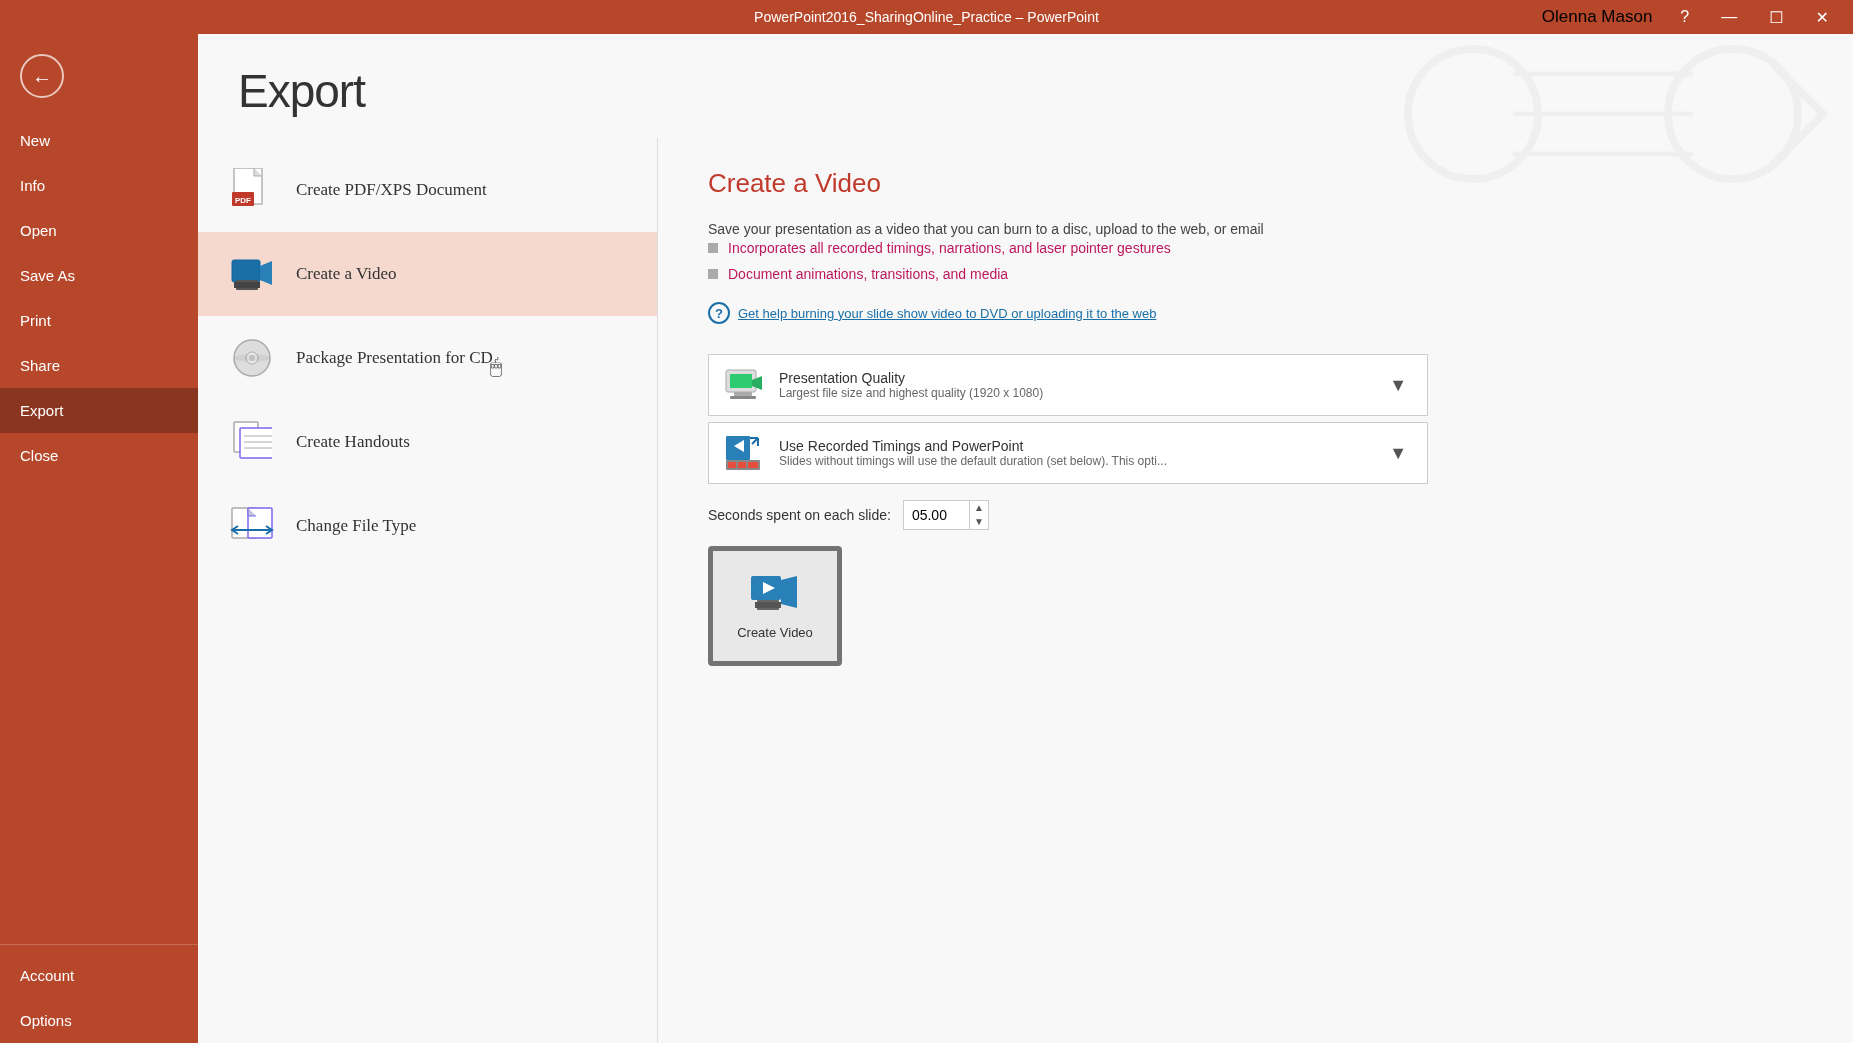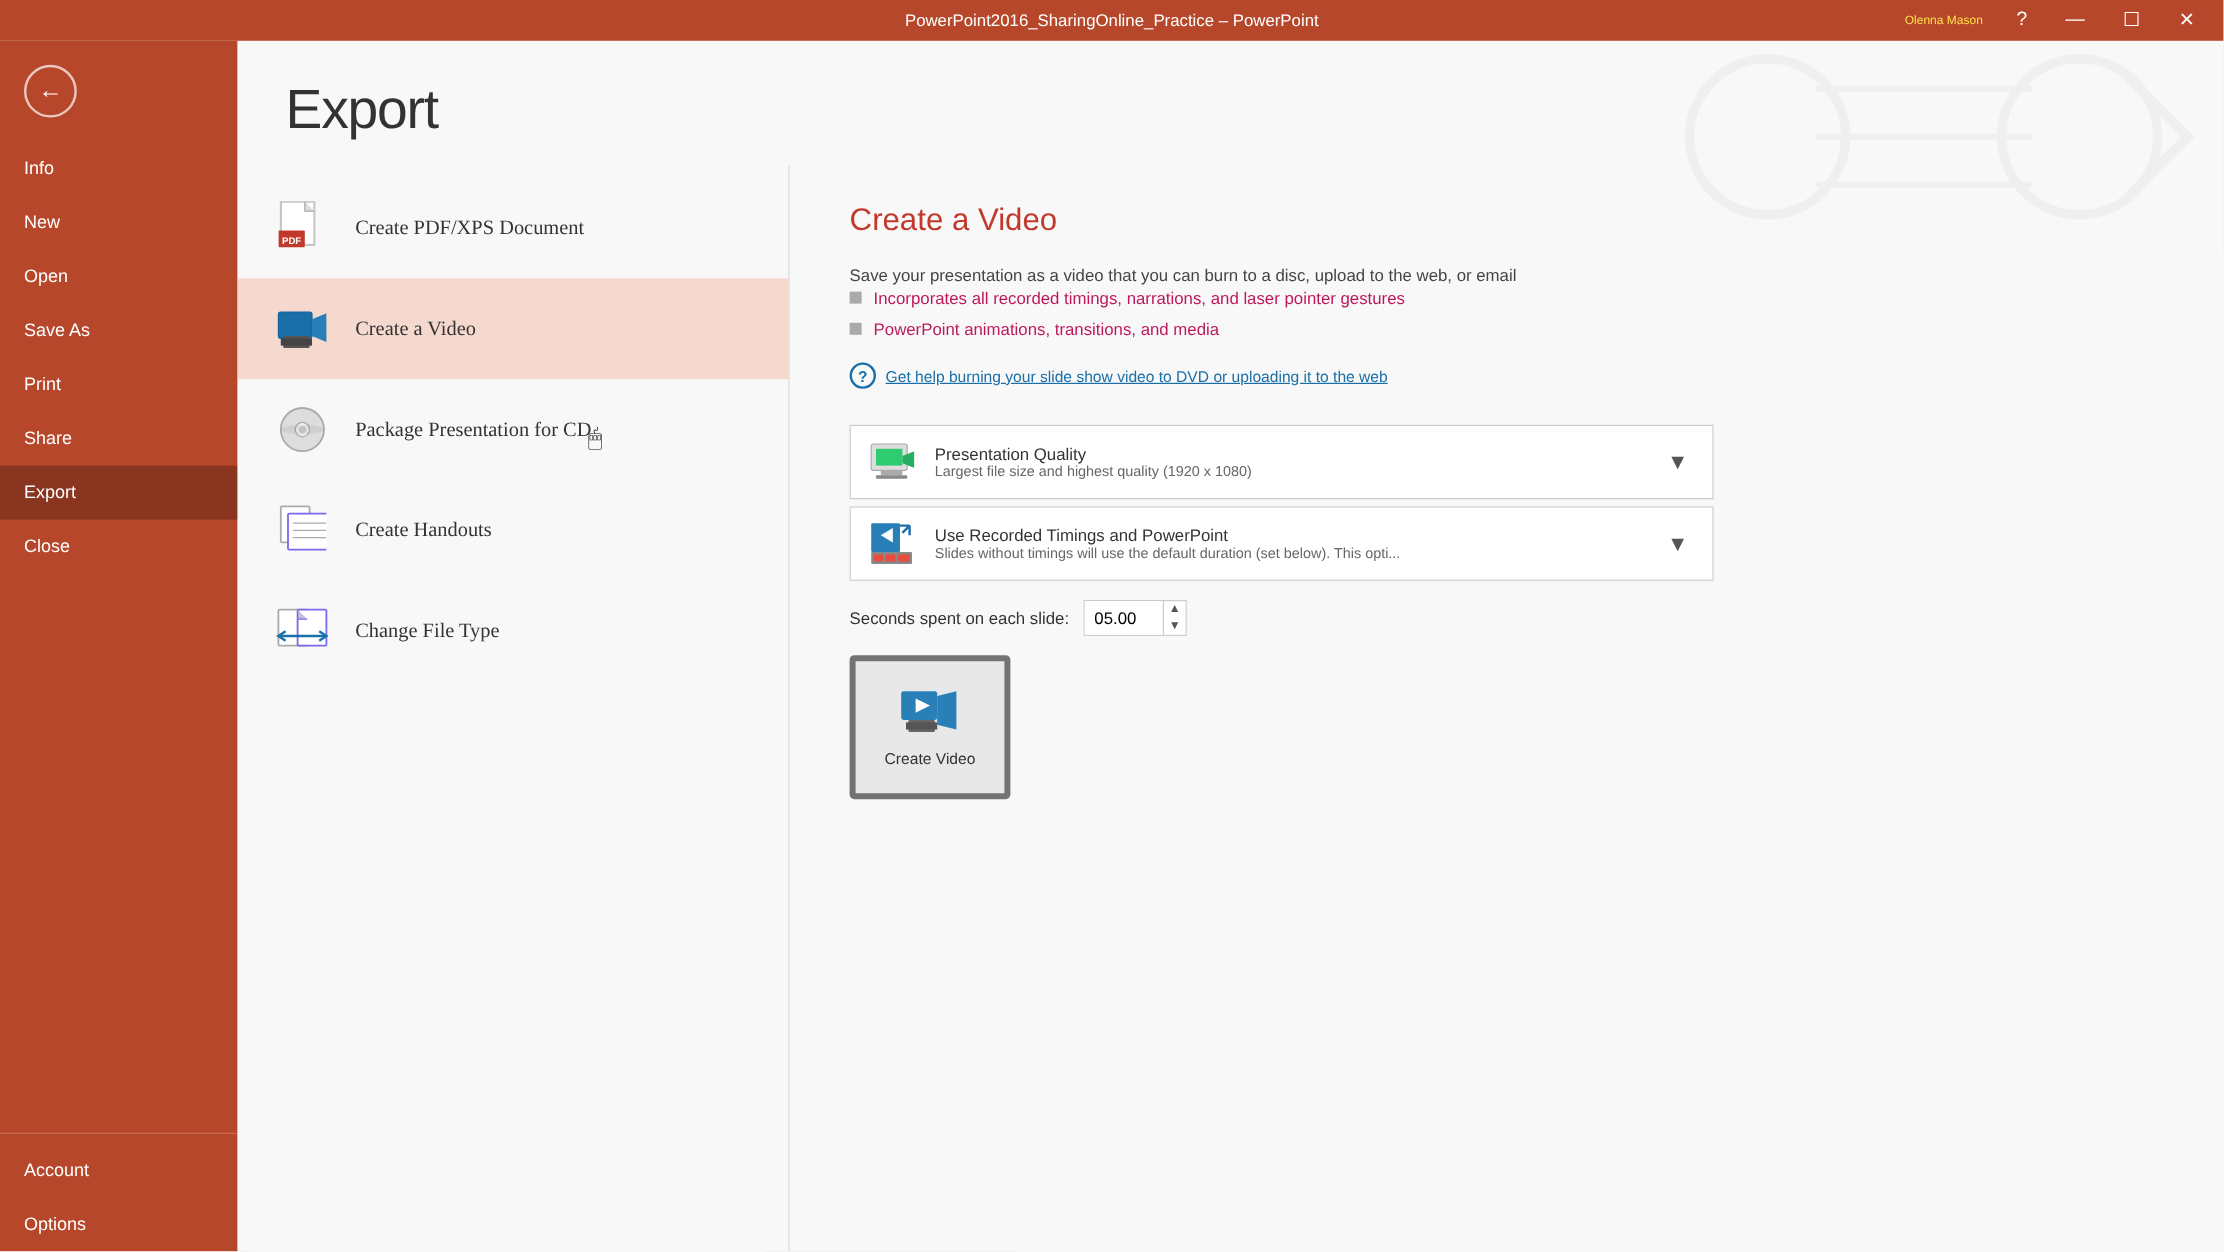--- a/index.html
+++ b/index.html
@@ -22,22 +22,22 @@
       color: white;
       font-size: 14px;
     }
     .title-bar-right {
       display: flex;
       align-items: center;
       gap: 20px;
       margin-left: auto;
     }
     .title-bar-user {
-      color: #fde047;
-      font-size: 10px;
+      color: #000000;
+      font-size: 17px;
     }
     .title-bar-controls {
       display: flex;
       gap: 16px;
     }
     .title-bar-btn {
       color: white;
       font-size: 16px;
       cursor: pointer;
       background: none;
@@ -344,22 +344,22 @@
   </div>
 </div>
 
 <div class="app-body">
 
   <div class="sidebar">
     <div class="sidebar-back">
       <button class="back-btn">←</button>
     </div>
     <div class="sidebar-nav">
+      <div class="sidebar-item">New</div>
       <div class="sidebar-item">Info</div>
-      <div class="sidebar-item">New</div>
       <div class="sidebar-item">Open</div>
       <div class="sidebar-item">Save As</div>
       <div class="sidebar-item">Print</div>
       <div class="sidebar-item">Share</div>
       <div class="sidebar-item active">Export</div>
       <div class="sidebar-item">Close</div>
     </div>
     <div class="sidebar-bottom">
       <div class="sidebar-divider"></div>
       <div class="sidebar-item">Account</div>
@@ -457,21 +457,21 @@
 
         <p class="details-description">Save your presentation as a video that you can burn to a disc, upload to the web, or email</p>
 
         <ul class="bullet-list">
           <li>
             <span class="bullet-square"></span>
             <span>Incorporates all recorded timings, narrations, and laser pointer gestures</span>
           </li>
           <li>
             <span class="bullet-square"></span>
-            <span>PowerPoint animations, transitions, and media</span>
+            <span>Document animations, transitions, and media</span>
           </li>
         </ul>
 
         <div class="help-link">
           <div class="help-icon">?</div>
           <span class="help-link-text">Get help burning your slide show video to DVD or uploading it to the web</span>
         </div>
 
         <div class="dropdown-container">
           <div class="dropdown-row">

